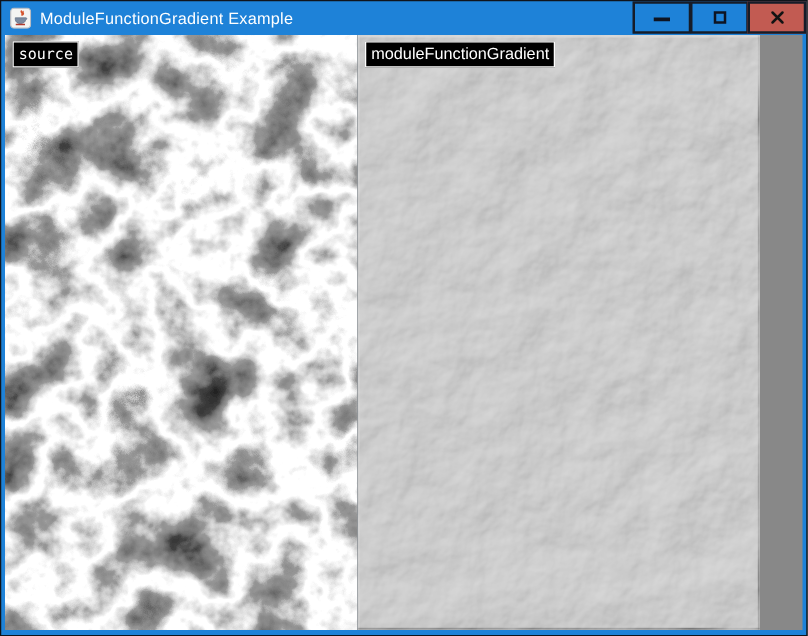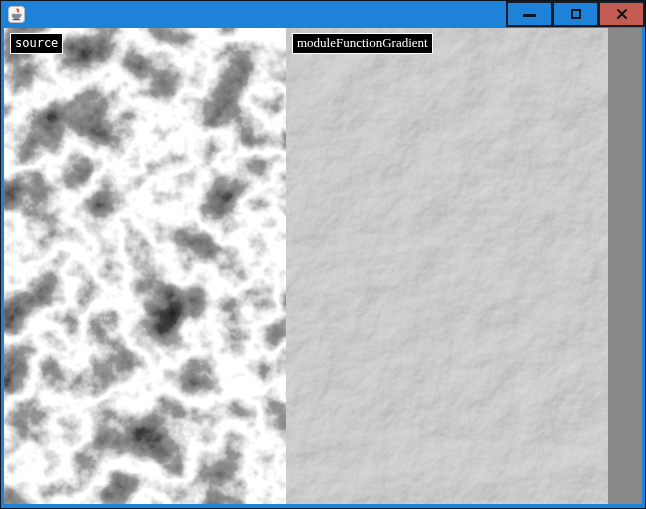--- a/index.html
+++ b/index.html
@@ -88,36 +88,37 @@
     top: 5px; left: 6px;
     background: #000000;
     border: 1px solid #ffffff;
     color: #ffffff;
     font-size: 13px;
     line-height: 16px;
     padding: 1px 4px 2px 4px;
     white-space: nowrap;
   }
   .panel.left .img-label { font-family: "DejaVu Sans Mono", monospace; font-size: 12px; }
-  .panel.right .img-label { font-family: Liberation Serif, serif; }
+  .panel.right .img-label { font-family: Liberation Sans, sans-serif; }
 </style>
 </head>
 <body>
 
 <div class="window">
 
   <div class="titlebar">
     <div class="app-icon">
       <svg width="17" height="17" viewBox="0 0 17 17">
         <rect x="0.5" y="0.5" width="16" height="16" rx="3" fill="#f4f4f2" stroke="#b9bdc4"></rect>
         <path d="M9.5 2.6 C 7.6 3.8, 11.3 4.6, 9.2 6.2 C 12.6 5.0, 9.0 4.0, 10.8 2.9" fill="none" stroke="#d4542e" stroke-width="1.2"></path>
         <path d="M4.2 8.2 h8.6 c0.9 0 0.9 1.6 -0.3 1.6 c0 1.8 -2.0 3.1 -4.0 3.1 c-2.0 0 -4.3 -1.2 -4.3 -3.4 z" fill="#7d8ba0" stroke="#5d6b80" stroke-width="0.5"></path>
         <path d="M4.6 13.6 h7.4" stroke="#b03a2e" stroke-width="1.3"></path>
       </svg>
     </div>
+    <div class="title-text">ModuleFunctionGradient Example</div>
 
     <div class="controls">
       <div class="ctl-btn">
         <div class="glyph-min"></div>
       </div>
       <div class="ctl-btn">
         <div class="glyph-max"></div>
       </div>
       <div class="ctl-btn close">
         <svg width="12" height="12" viewBox="0 0 12 12">

